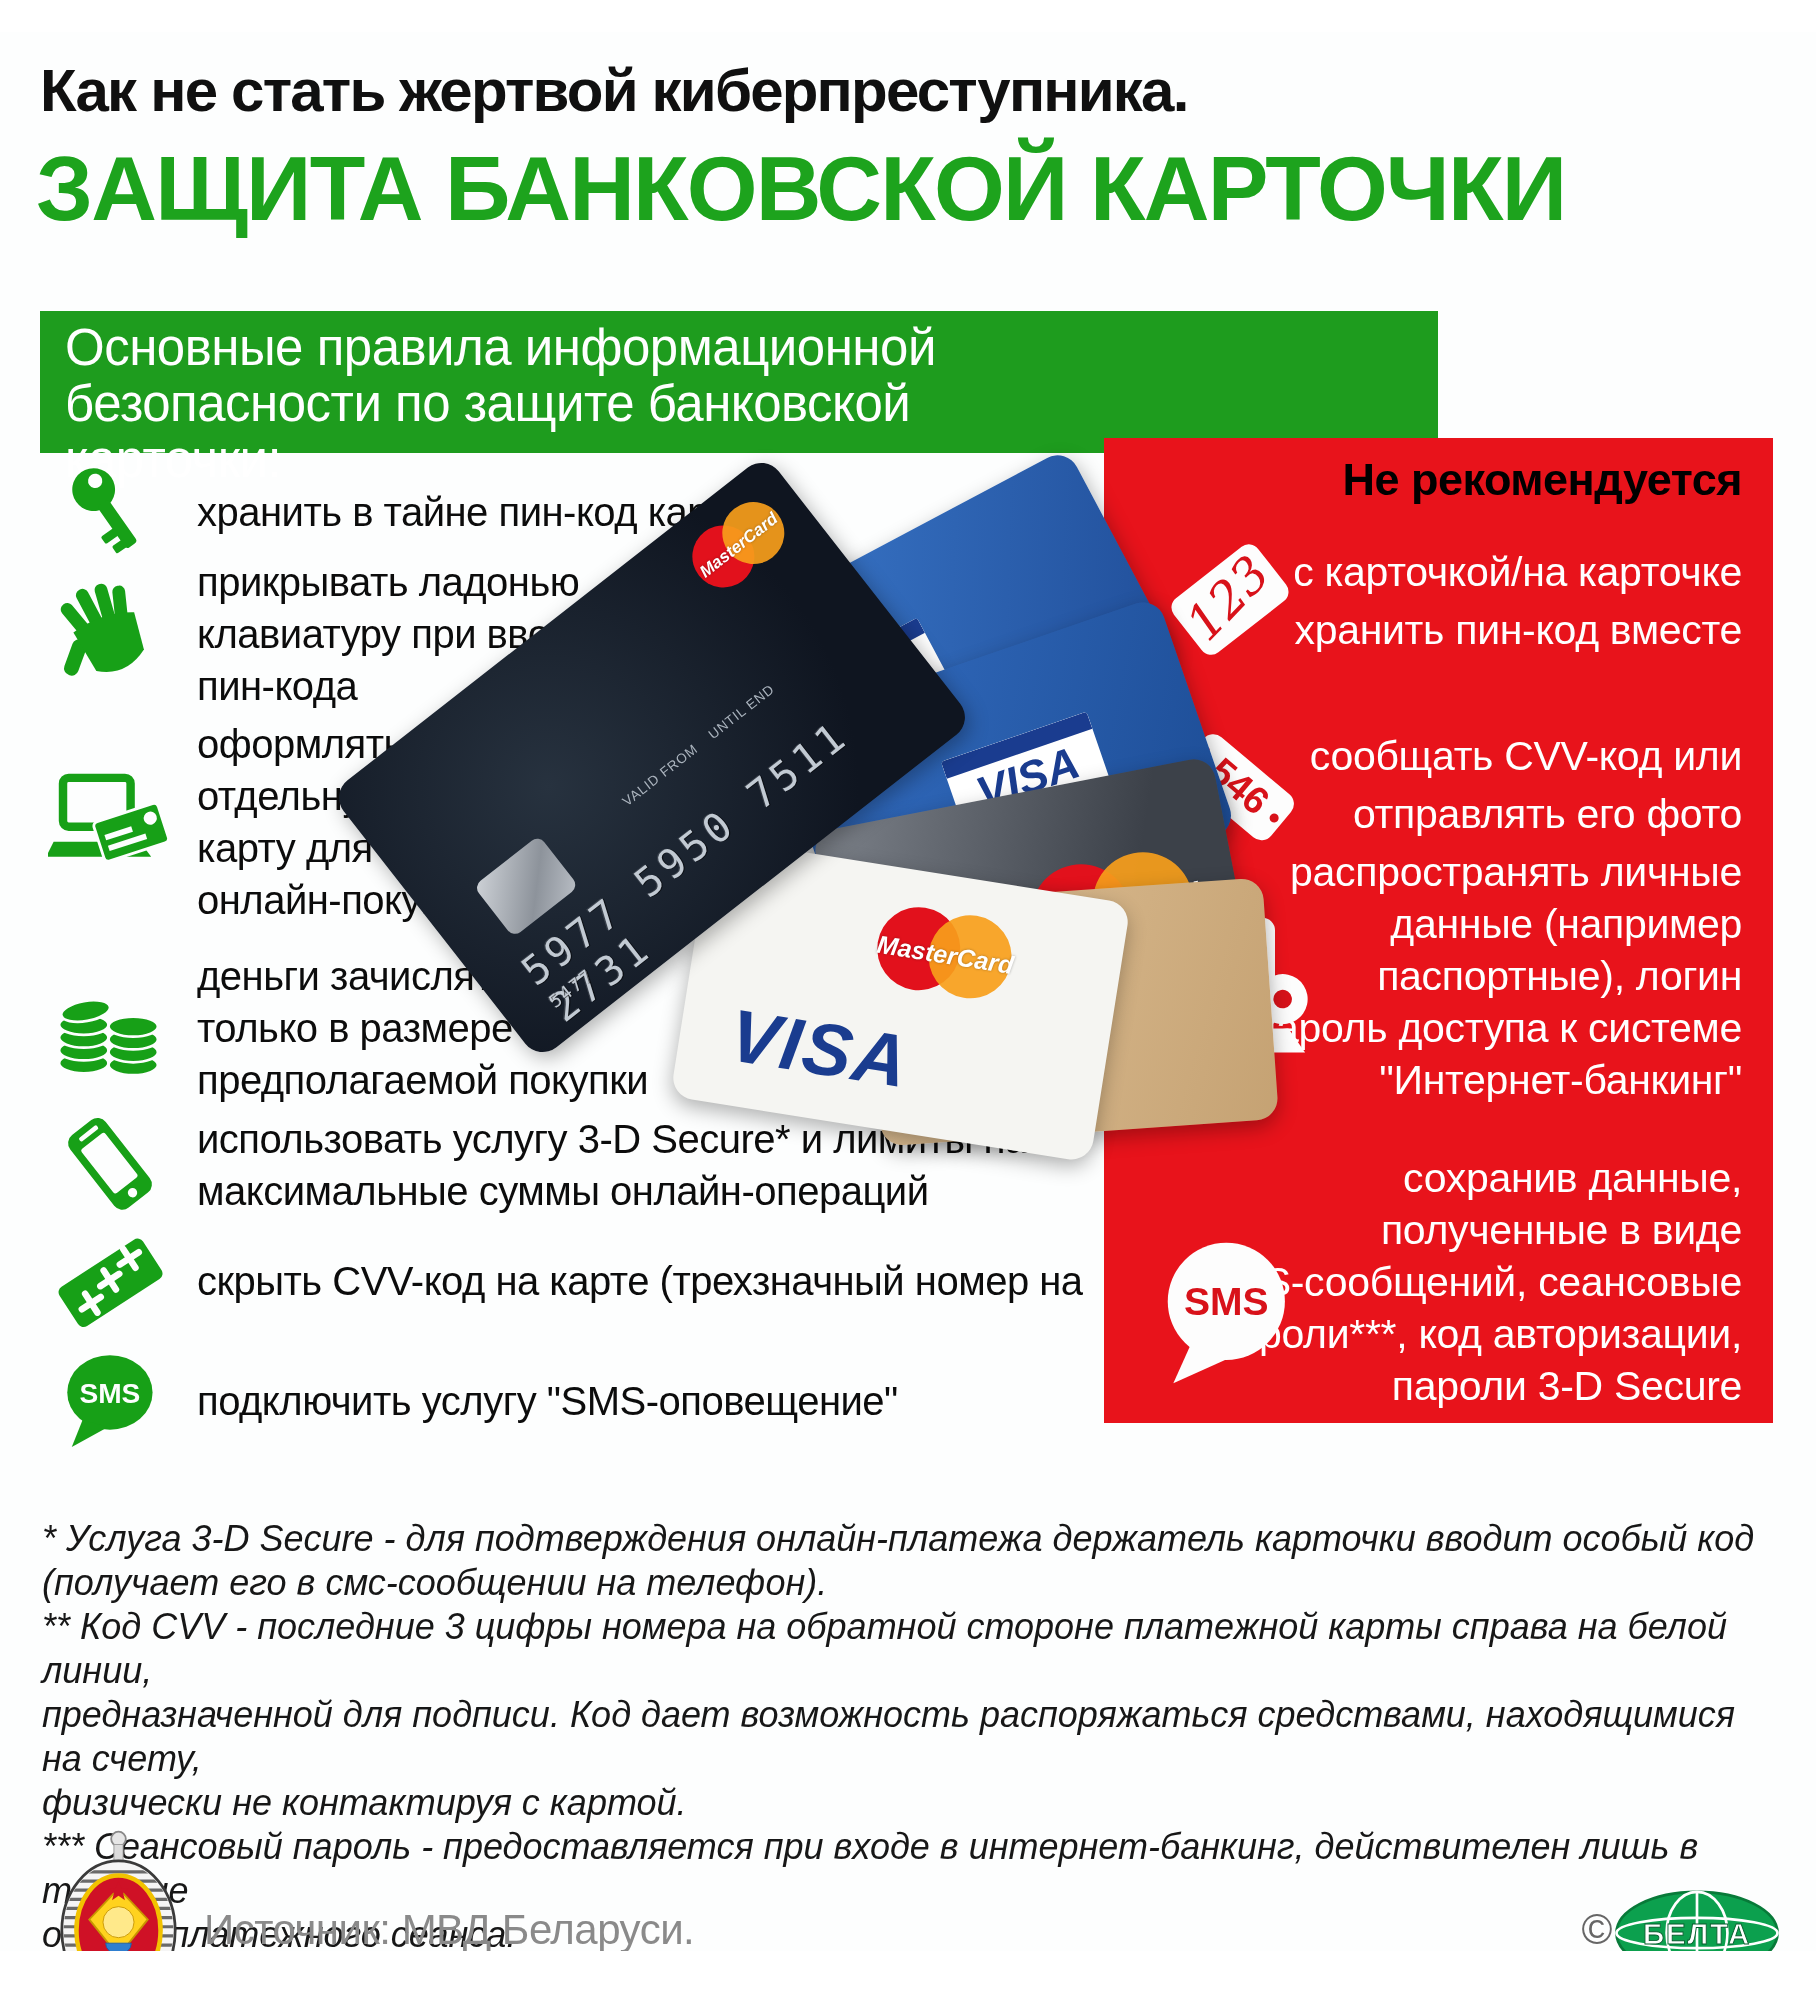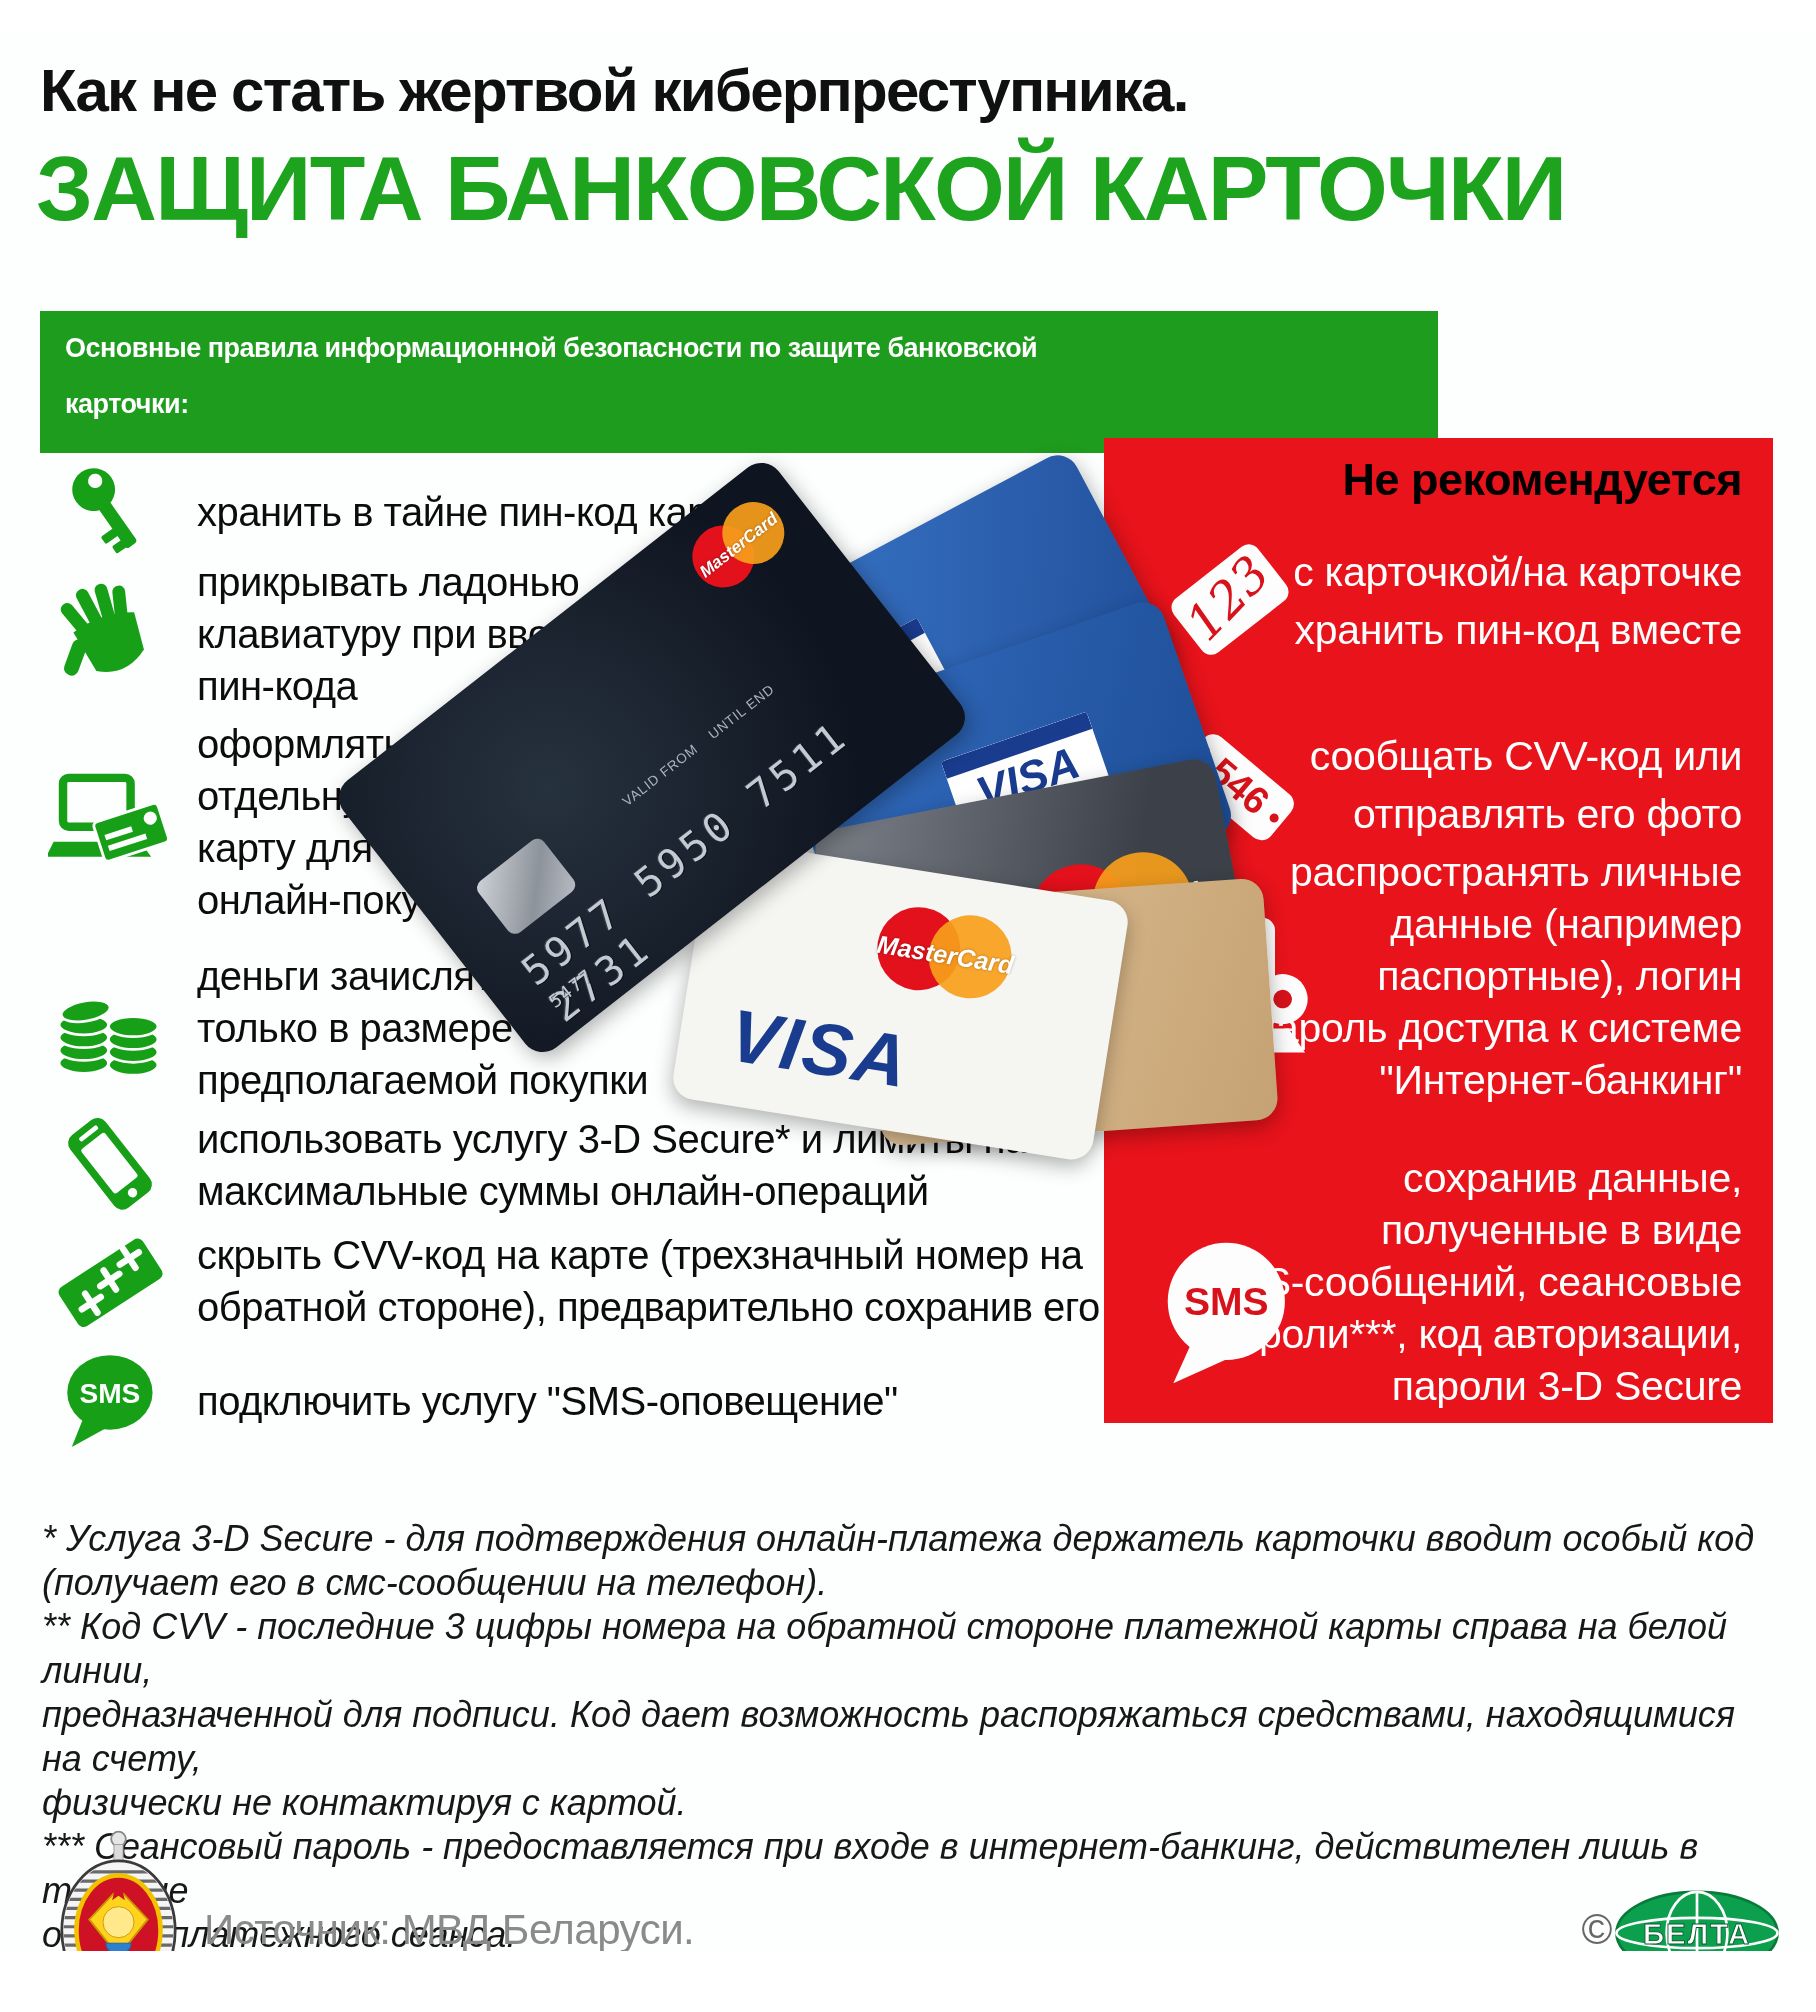--- a/index.html
+++ b/index.html
@@ -6,22 +6,22 @@
   #poster{position:relative;width:1816px;height:1919px;background:#fdfefe;overflow:hidden;
           font-family:"Liberation Sans",sans-serif;margin-top:32px;}
   .abs{position:absolute;}
 
   
   .title1{left:40px;top:23.5px;font-size:60px;font-weight:600;color:#101010;letter-spacing:-1.8px;}
   .title2{left:36px;top:105px;font-size:91px;font-weight:700;color:#1da31d;letter-spacing:-1.8px;}
 
   
   .banner{left:40px;top:279px;width:1398px;height:142px;background:#1e9c1e;z-index:1;}
-  .banner-text{position:absolute;left:25px;top:9px;width:995px;color:#fff;font-size:27px;
-               font-weight:700;line-height:56px;letter-spacing:-0.5px;}
+  .banner-text{position:absolute;left:25px;top:9px;width:995px;color:#fff;font-size:51px;
+               font-weight:400;line-height:56px;letter-spacing:-0.5px;}
 
   
   .do-item{position:absolute;display:flex;align-items:center;z-index:2;}
   .do-icon{width:127px;flex:0 0 127px;display:flex;justify-content:center;}
   .do-text{margin-left:25px;font-size:40px;line-height:52px;font-weight:500;color:#0c0c0c;letter-spacing:-0.5px;}
   .do-text div{white-space:nowrap;}
 
   
   .dont-panel{left:1104px;top:406px;width:669px;height:985px;background:#e8131b;z-index:3;}
   .dont-header{position:absolute;right:31px;top:16.3px;font-size:45px;font-weight:700;color:#000000;letter-spacing:-0.5px;}
@@ -178,21 +178,20 @@
           <line x1="54" y1="60" x2="78" y2="60"></line>
               <line x1="66" y1="48" x2="66" y2="72"></line>
           <line x1="84" y1="52" x2="108" y2="52"></line>
               <line x1="96" y1="40" x2="96" y2="64"></line>
         </g>
       </g>
         </svg>
     </div>
     <div class="do-text">
       <div>скрыть CVV-код на карте (трехзначный номер на</div>
-      <div>обратной стороне), предварительно сохранив его</div>
     </div>
   </div>
 
   <div class="do-item" style="left:45px;top:1301px;height:136px;">
     <div class="do-icon">
       <svg width="118" height="113" viewBox="0 0 130 120">
         <ellipse cx="66" cy="50" rx="47" ry="41" fill="#17a017"></ellipse>
         <path d="M36 80 L24 110 L64 88 Z" fill="#17a017"></path>
         <text x="66" y="62" font-size="31" font-weight="bold" fill="#fdfefe" text-anchor="middle">SMS</text>
       </svg>

